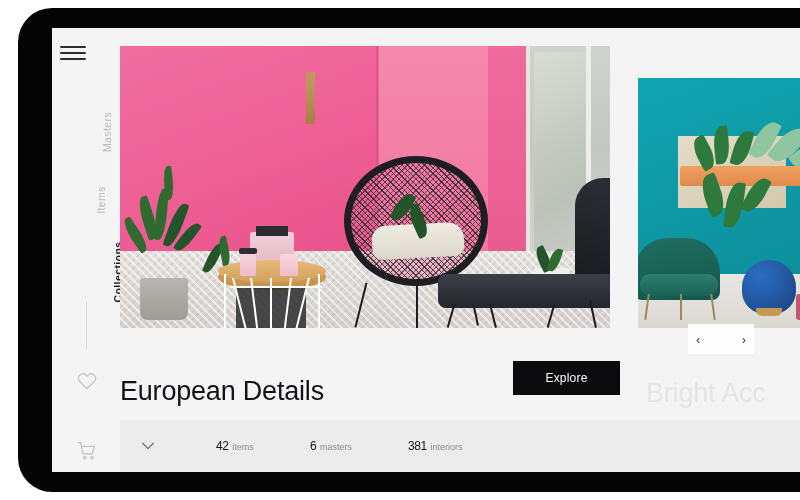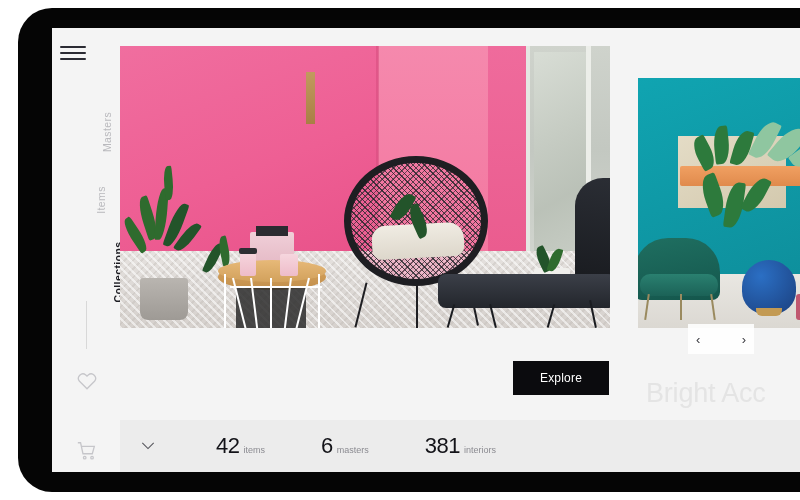--- a/index.html
+++ b/index.html
@@ -228,21 +228,21 @@
     left: 594px; top: 350px;
     font-size: 27px;
     font-weight: normal;
     letter-spacing: -0.2px;
     color: #e4e4e4;
     white-space: nowrap;
   }
   #explore-btn {
     position: absolute;
     left: 461px; top: 333px;
-    width: 96px; height: 34px;
+    width: 107px; height: 34px;
     background: #0b0b0e;
     color: #ffffff;
     border: none;
     font-family: "Liberation Sans", sans-serif;
     font-size: 12px;
     letter-spacing: 0.2px;
     cursor: pointer;
   }
 
   
@@ -266,21 +266,21 @@
     line-height: 1.75;
     color: #6f6f75;
   }
   .stats {
     display: flex;
     align-items: baseline;
     gap: 56px;
     margin-left: 40px;
   }
   .stat { display: flex; align-items: baseline; gap: 4px; }
-  .stat-num { font-size: 22px; color: #131318; letter-spacing: -0.5px; }
+  .stat-num { font-size: 12px; color: #131318; letter-spacing: -0.5px; }
   .stat-lbl { font-size: 9px; color: #8b8b91; }
 </style>
 </head>
 <body>
 
 <div id="device-frame"></div>
 
 <div id="page">
 
   <div id="sidebar">
@@ -408,20 +408,21 @@
 
     <div class="nc-ott"></div>
     <div class="nc-ott-base"></div>
   </div>
 
   <div class="nc-nav">
     <div class="nc-nav-btn">‹</div>
     <div class="nc-nav-btn">›</div>
   </div>
 
+  <div id="hero-title">European Details</div>
   <div id="next-title">Bright Acc</div>
   <button id="explore-btn">Explore</button>
 
   <div id="info-bar">
     <div id="expand-chevron">
       <svg viewBox="0 0 16 10" fill="none" stroke="#55555b" stroke-width="1.2">
         <path d="M1.5 1.5 8 8 14.5 1.5"></path>
       </svg>
     </div>
     <div class="stats">

